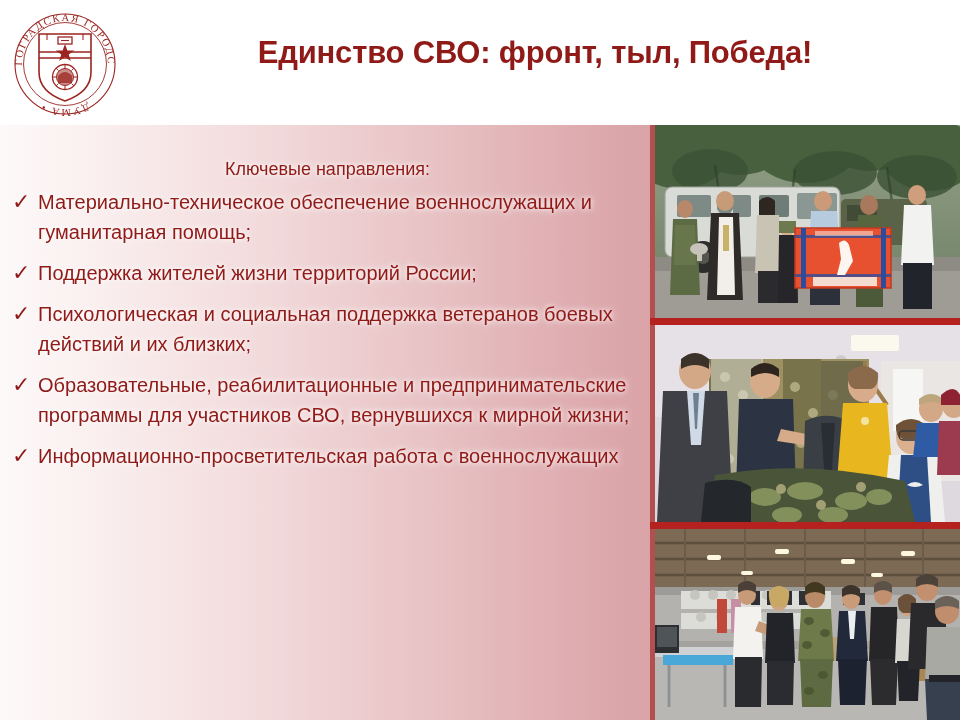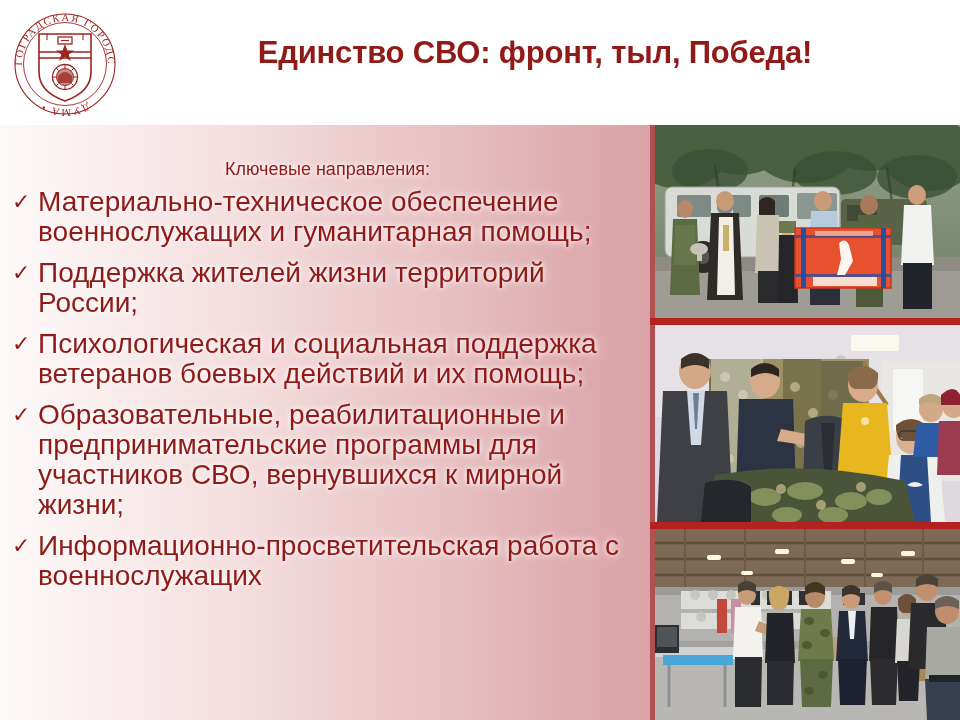--- a/index.html
+++ b/index.html
@@ -92,21 +92,21 @@
     flex: 0 0 auto;
     width: 26px;
     font-size: 22px;
     line-height: 30px;
     color: #8f1a17;
     text-align: left;
     text-shadow: 0 0 4px rgba(255,255,255,0.9);
   }
   .bullet .btext {
     flex: 1 1 auto;
-    font-size: 28px;
+    font-size: 20px;
     line-height: 30px;
     color: #8f1a17;
     text-shadow: 0 0 5px rgba(255,255,255,0.95), 0 0 10px rgba(255,255,255,0.75);
   }
 
   
   #photos {
     position: absolute;
     left: 650px; top: 0;
     width: 310px; height: 595px;
@@ -199,21 +199,21 @@
           <span class="btext">Материально-техническое обеспечение военнослужащих и гуманитарная помощь;</span>
         </div>
 
         <div class="bullet">
           <span class="mark">✓</span>
           <span class="btext">Поддержка жителей жизни территорий России;</span>
         </div>
 
         <div class="bullet">
           <span class="mark">✓</span>
-          <span class="btext">Психологическая и социальная поддержка ветеранов боевых действий и их помощь;</span>
+          <span class="btext">Психологическая и социальная поддержка ветеранов боевых действий и их близких;</span>
         </div>
 
         <div class="bullet">
           <span class="mark">✓</span>
           <span class="btext">Образовательные, реабилитационные и предпринимательские программы для участников СВО, вернувшихся к мирной жизни;</span>
         </div>
 
         <div class="bullet">
           <span class="mark">✓</span>
           <span class="btext">Информационно-просветительская работа с военнослужащих</span>

